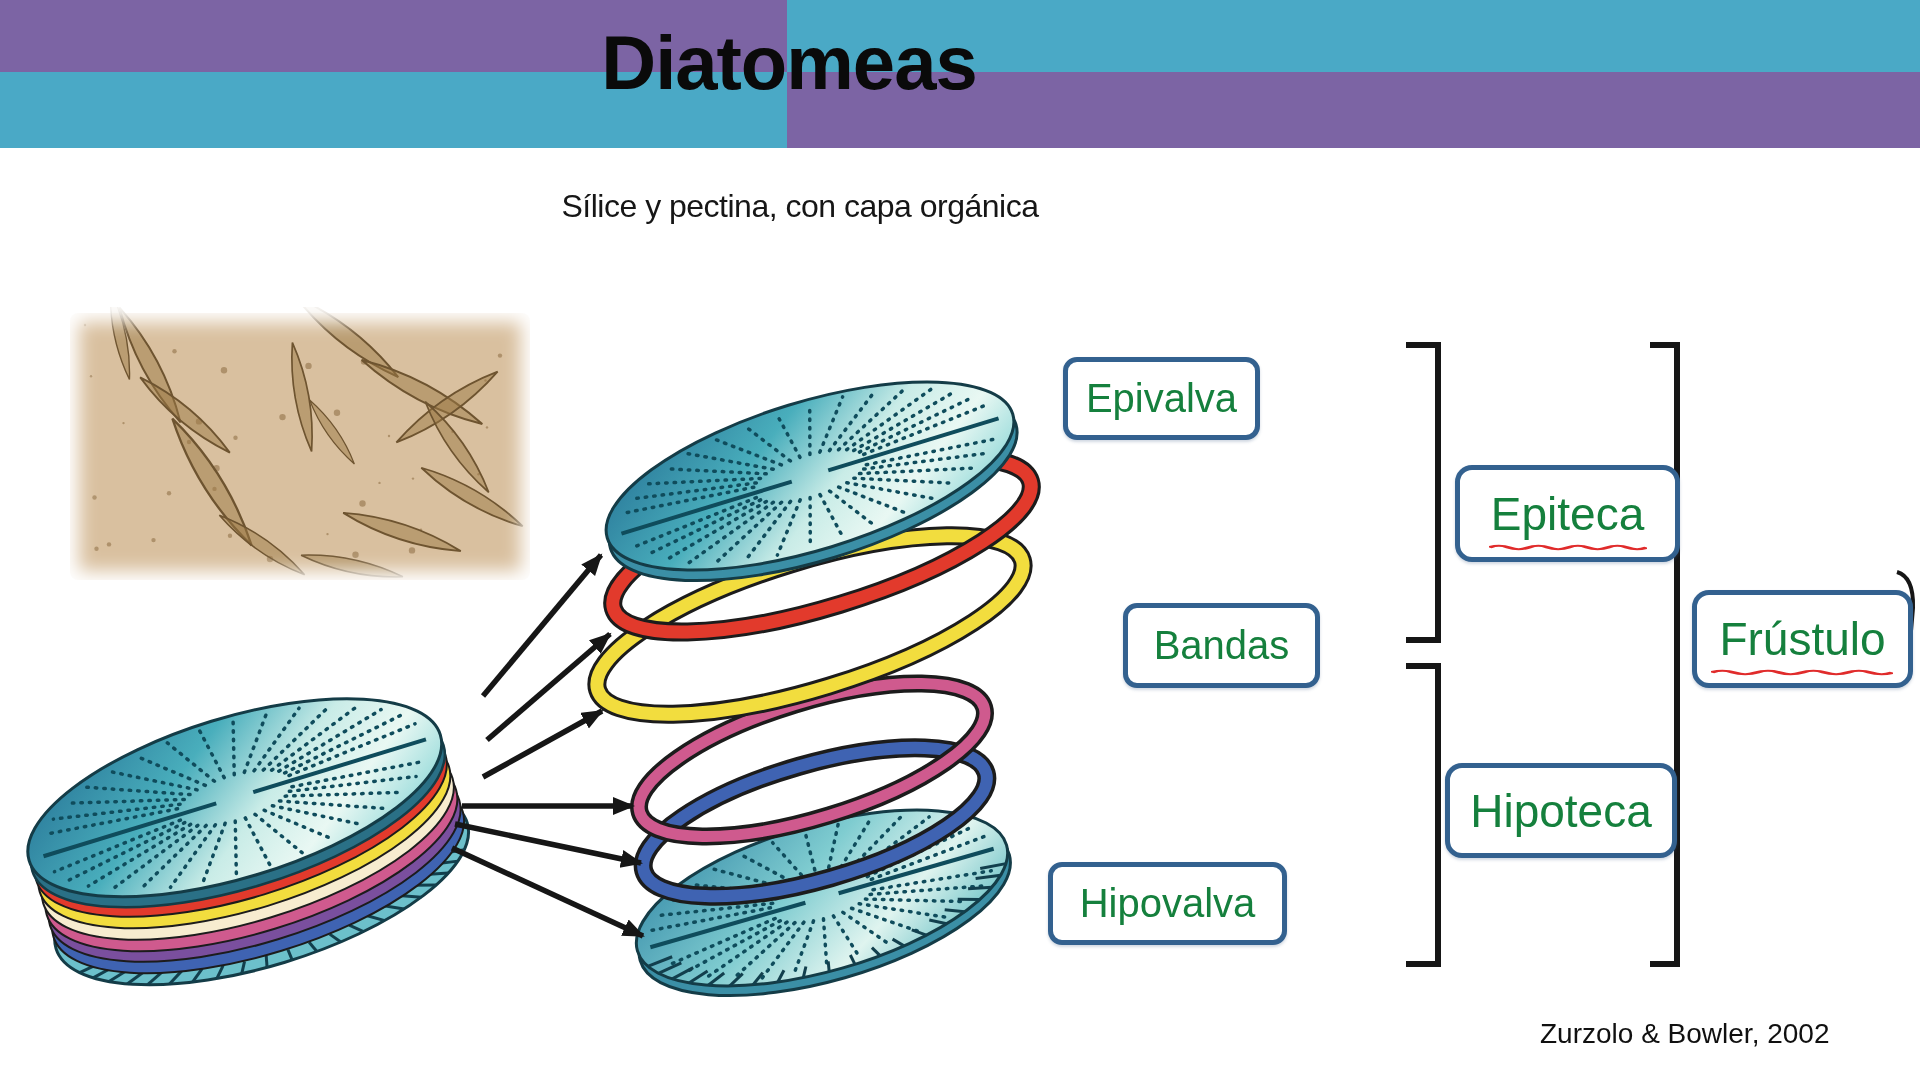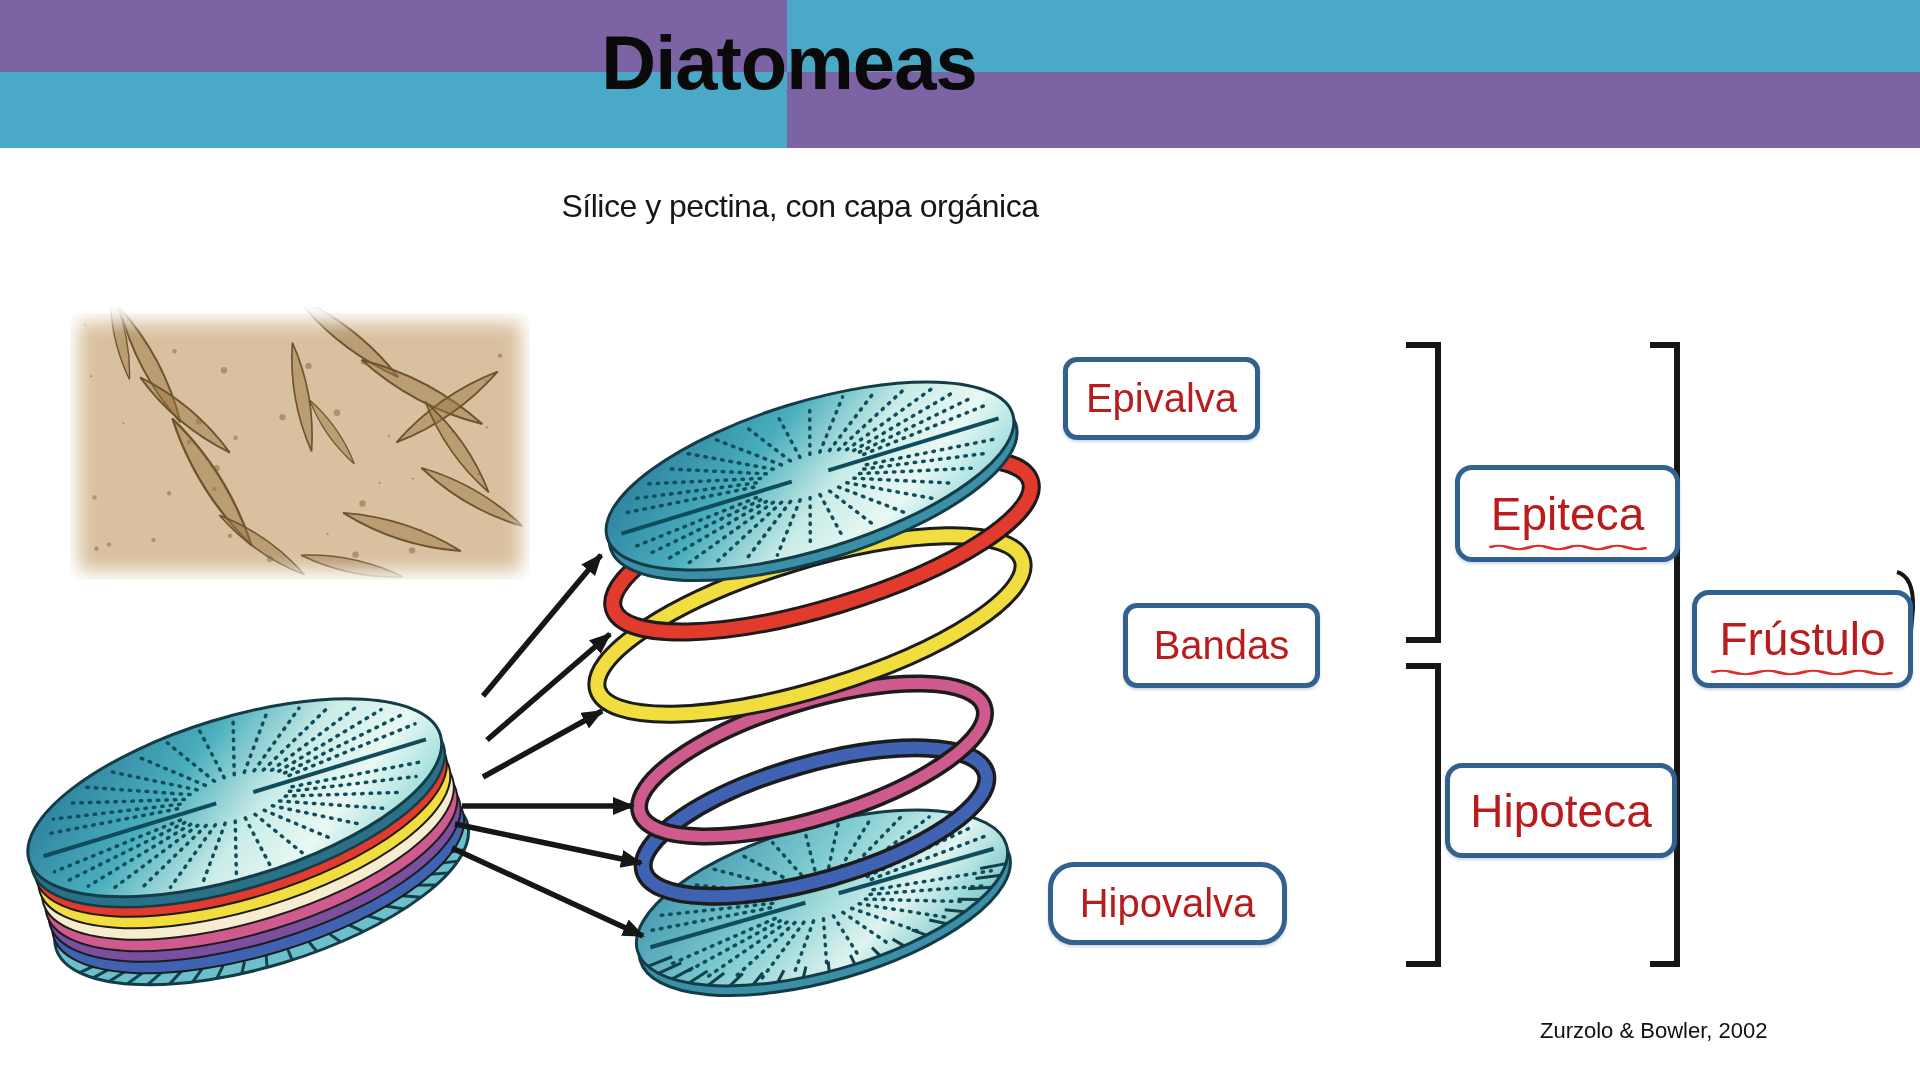--- a/index.html
+++ b/index.html
@@ -8,27 +8,27 @@
   
   .hb{position:absolute;}
   .hb.purple{background:#7c64a4;}
   .hb.teal{background:#4aa9c6;}
   .title{position:absolute;top:18px;left:0;width:1576px;text-align:center;
          font-size:76px;font-weight:700;color:#0a0a0a;letter-spacing:-1px;}
   .subtitle{position:absolute;top:188px;left:0;width:1600px;text-align:center;
             font-size:32px;color:#161616;letter-spacing:-0.5px;}
   
   .pbox{position:absolute;background:#ffffff;border:5px solid #33618f;border-radius:14px;
-        display:flex;align-items:center;justify-content:center;font-size:40px;color:#b91c1c;
+        display:flex;align-items:center;justify-content:center;font-size:40px;color:#15803d;
         box-shadow:0 2px 3px rgba(70,100,140,.25);}
   .gbox{border-radius:17px;font-size:46px;border-width:5px;}
   .pbox .lbl{position:relative;white-space:nowrap;}
   .wave{position:absolute;left:50%;transform:translateX(-50%);bottom:-10px;height:7px;}
   .citation{position:absolute;left:1540px;top:1018px;width:320px;
-            font-size:22px;color:#101010;}
+            font-size:28px;color:#101010;}
   svg.diagram{position:absolute;left:0;top:0;}
   .spindle{fill:#9c7a45;fill-opacity:.5;stroke:#6e5430;stroke-width:2;}
 </style>
 </head>
 <body>
 
 <div class="slide">
 
   <div>
     <div class="hb purple" style="left:0;top:0;width:787px;height:72px;"></div>
@@ -334,21 +334,21 @@
       <path d="M1897,572 q17,5 16,36 l-4,46" stroke-width="4"></path>
     </g>
   </svg>
 
   <div class="pbox" style="left:1063px;top:357px;width:187px;height:73px;">
     <span class="lbl">Epivalva</span>
   </div>
   <div class="pbox" style="left:1123px;top:603px;width:187px;height:75px;">
     <span class="lbl">Bandas</span>
   </div>
-  <div class="pbox" style="left:1048px;top:862px;width:229px;height:73px;border-radius:26px;">
+  <div class="pbox" style="left:1048px;top:862px;width:229px;height:73px;">
     <span class="lbl">Hipovalva</span>
   </div>
 
   <div class="pbox gbox" style="left:1455px;top:465px;width:215px;height:87px;">
     <span class="lbl">
       <span>Epiteca</span>
       <svg class="wave" style="width:158px;" viewBox="0 0 40 6" preserveAspectRatio="none">
         <path d="M0,3 Q2.5,0 5,3 T10,3 T15,3 T20,3 T25,3 T30,3 T35,3 T40,3" fill="none" stroke="#e02b2b" stroke-width="1.8"></path>
       </svg>
     </span>

